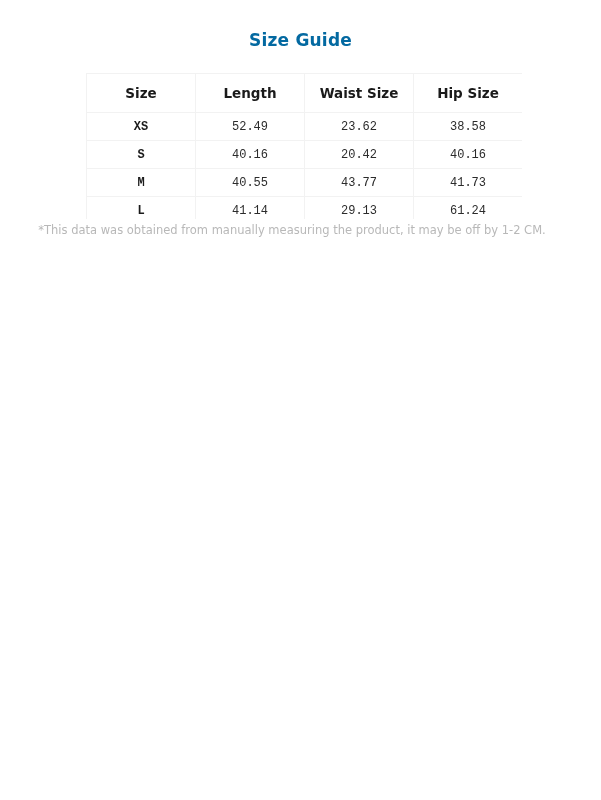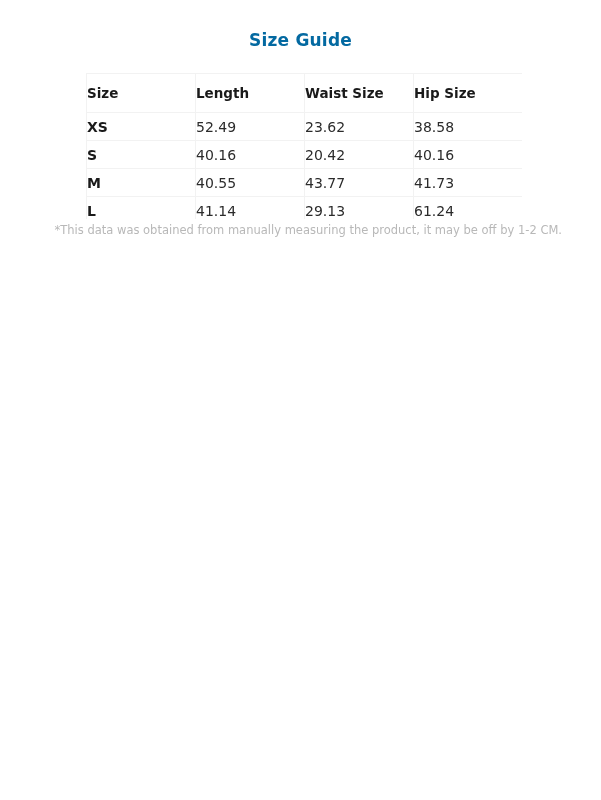--- a/index.html
+++ b/index.html
@@ -51,58 +51,59 @@
   table.size-table {
     border-collapse: collapse;
     width: 436px;
     table-layout: fixed;
     background: #ffffff;
   }
 
   table.size-table th,
   table.size-table td {
     border: 1px solid #f2f2f2;
-    text-align: left;
+    text-align: center;
     vertical-align: middle;
     padding: 0;
   }
 
   table.size-table th {
     height: 38px;
     font-size: 13.5px;
     font-weight: bold;
     color: #1a1a1a;
   }
 
   table.size-table td {
     height: 27px;
-    font-size: 14px;
+    font-size: 12px;
     font-weight: normal;
     color: #2b2b2b;
+    font-family: Liberation Mono, monospace;
   }
 
   table.size-table td.size-cell {
     font-weight: bold;
     color: #1a1a1a;
   }
 
   col.c-size   { width: 109px; }
   col.c-length { width: 109px; }
   col.c-waist  { width: 109px; }
   col.c-hip    { width: 109px; }
 
   .footnote {
     position: absolute;
-    left: 42px;
+    left: 32px;
     top: 222px;
     width: 520px;
     font-size: 11.5px;
     color: #b8b8b8;
     line-height: 16px;
-    text-align: right;
+    text-align: center;
     white-space: nowrap;
   }
 </style>
 </head>
 <body>
 
 <div class="page">
 
   <div class="title">Size Guide</div>
 

